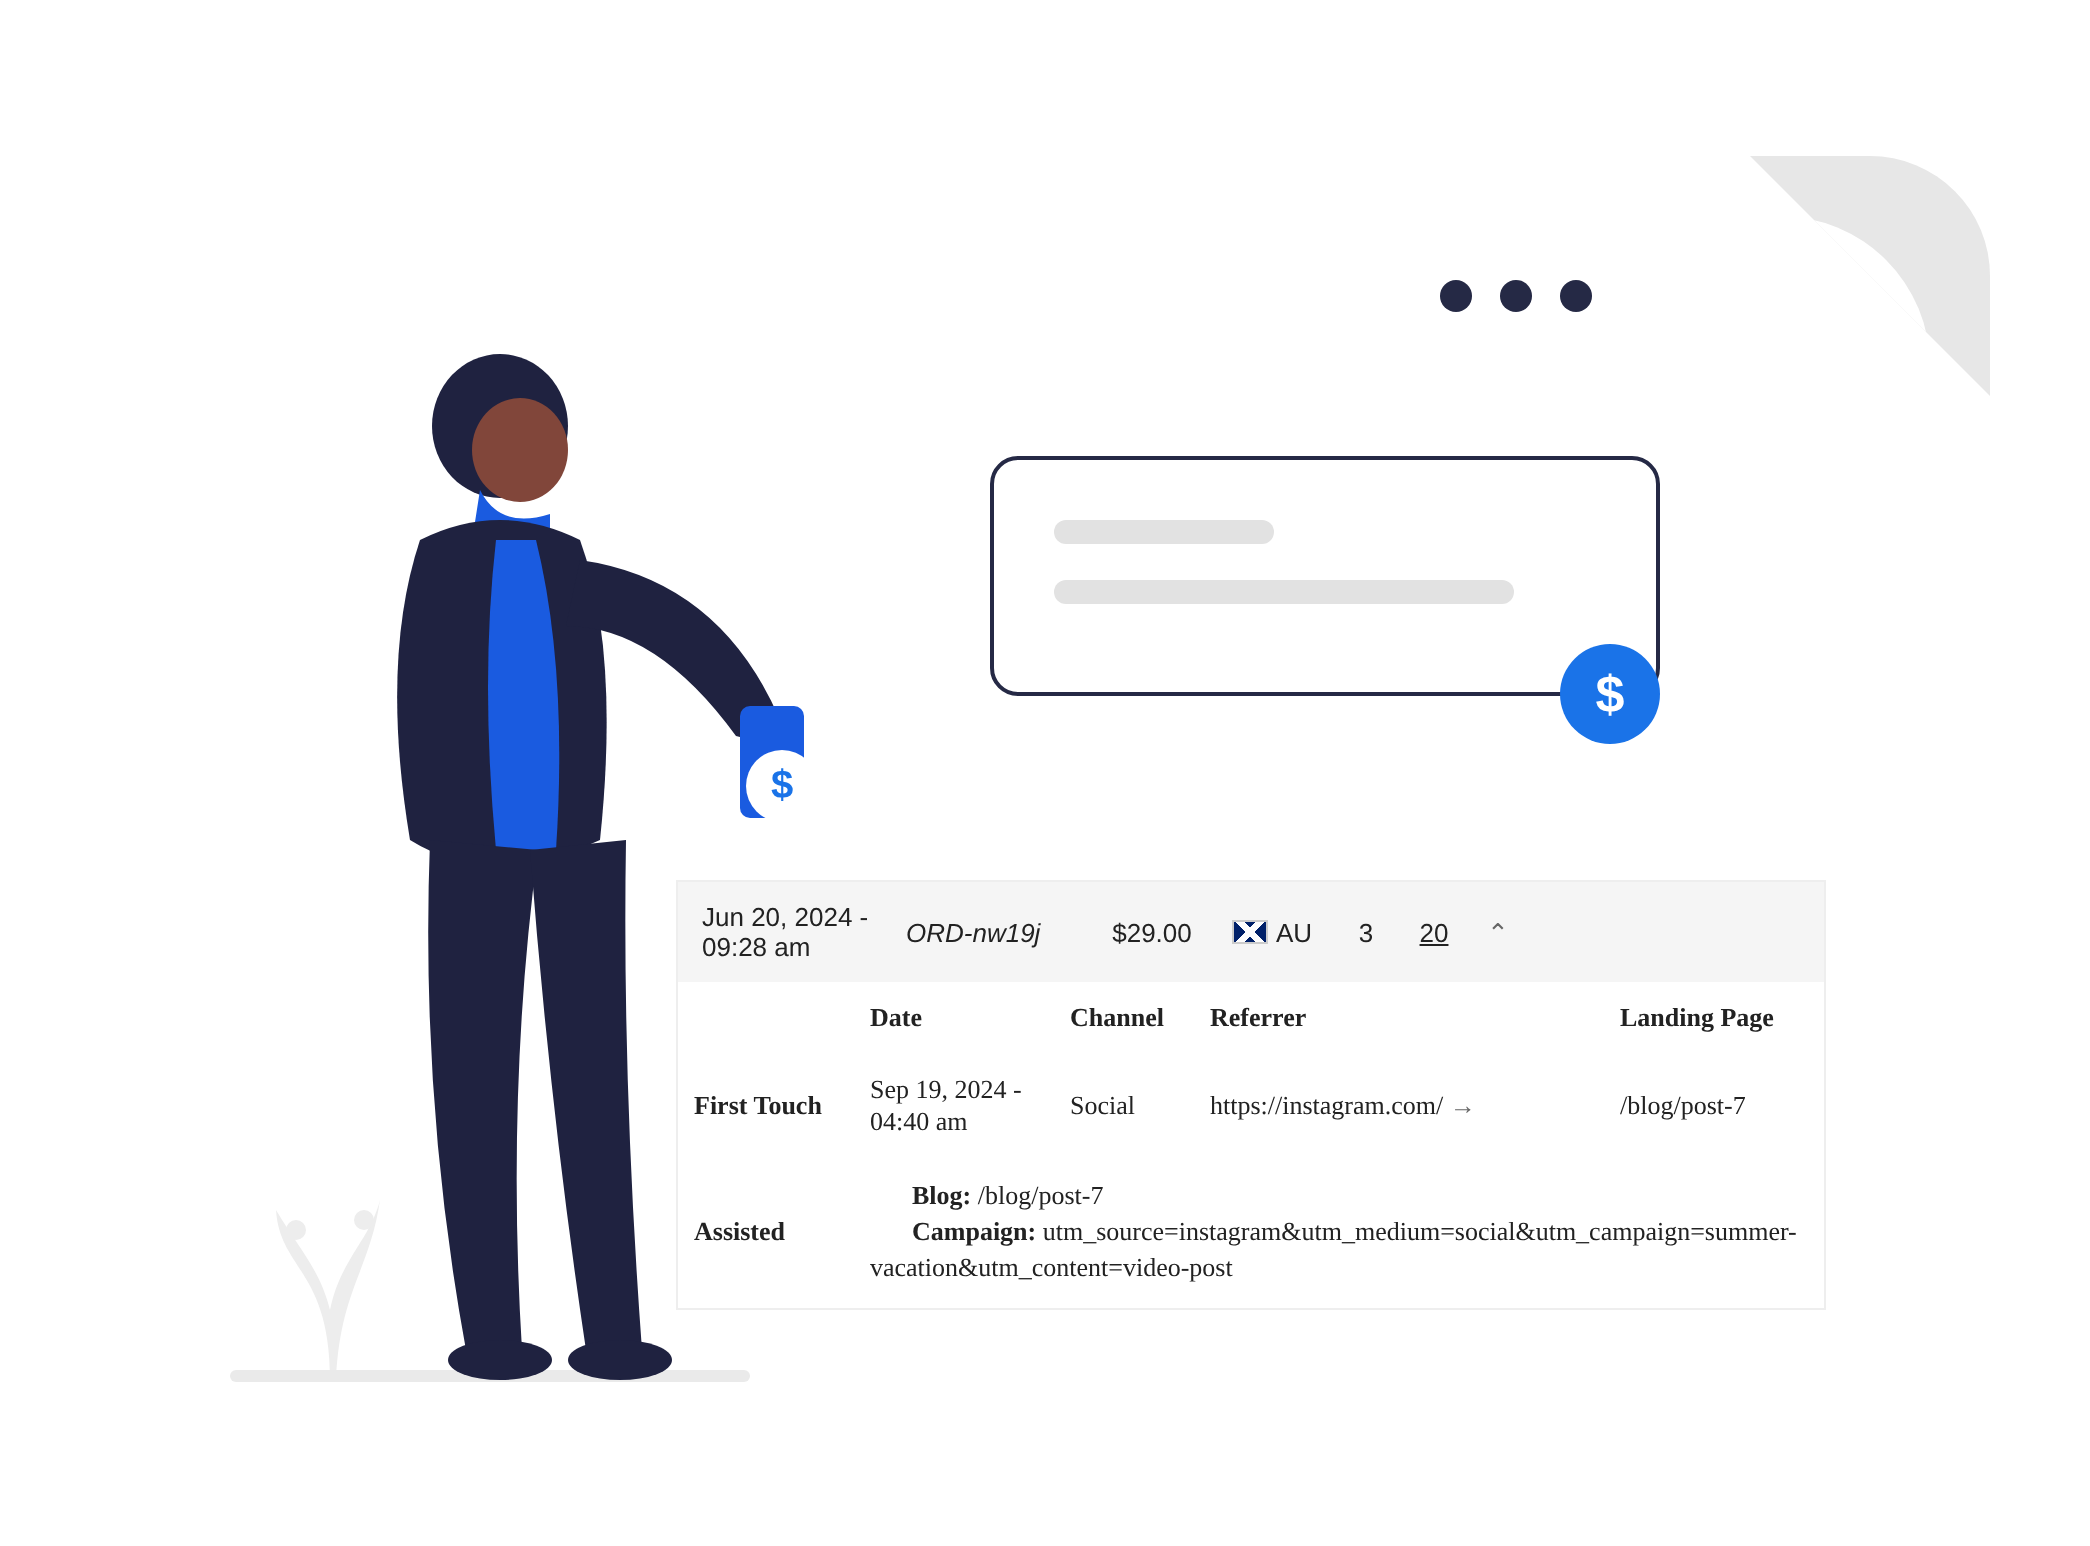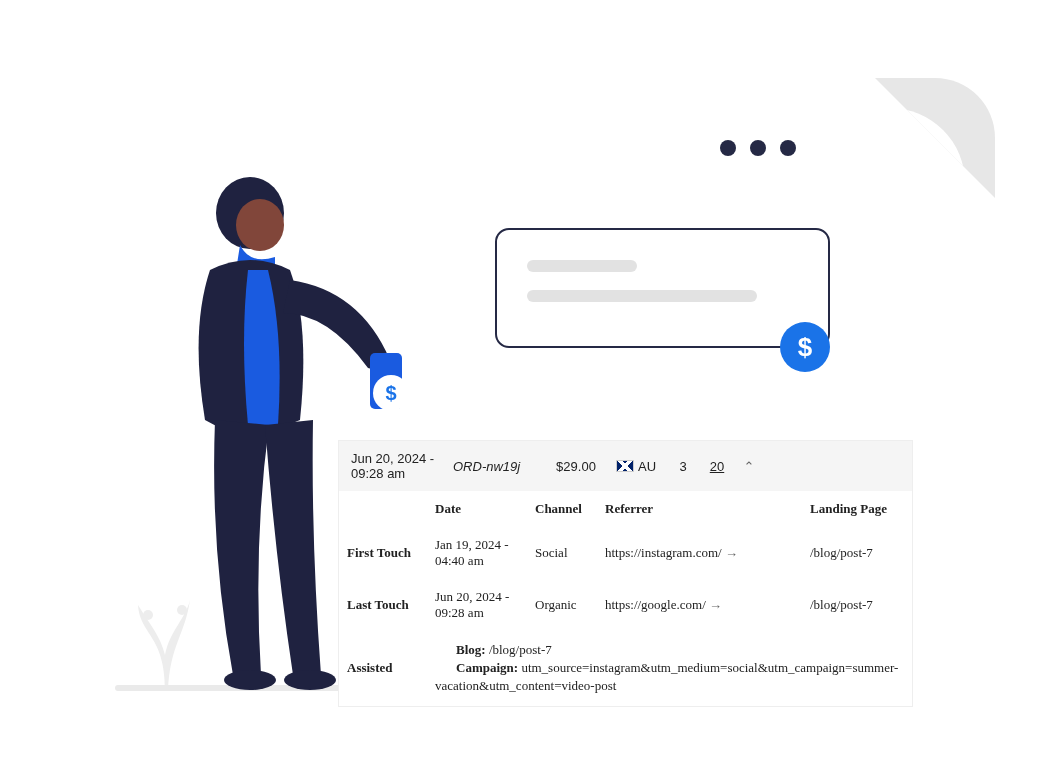--- a/index.html
+++ b/index.html
@@ -240,34 +240,24 @@
         <th style="width:88px"></th>
         <th style="width:100px">Date</th>
         <th style="width:70px">Channel</th>
         <th>Referrer</th>
         <th style="width:110px">Landing Page</th>
       </tr>
     </thead>
     <tbody>
       <tr>
         <td class="row-label">First Touch</td>
-        <td>Jan 19, 2024 - 04:40 am</td>
+        <td>Sep 19, 2024 - 04:40 am</td>
         <td>Social</td>
         <td>
           <span>https://instagram.com/</span>
-          <span class="arrow">→</span>
-        </td>
-        <td>/blog/post-7</td>
-      </tr>
-      <tr>
-        <td class="row-label">Last Touch</td>
-        <td>Jun 20, 2024 - 09:28 am</td>
-        <td>Organic</td>
-        <td>
-          <span>https://google.com/</span>
           <span class="arrow">→</span>
         </td>
         <td>/blog/post-7</td>
       </tr>
       <tr>
         <td class="row-label">Assisted</td>
         <td colspan="4" class="assisted-cell">
           <b>Blog:</b>
           <span>/blog/post-7</span><br>
           <b>Campaign:</b>

